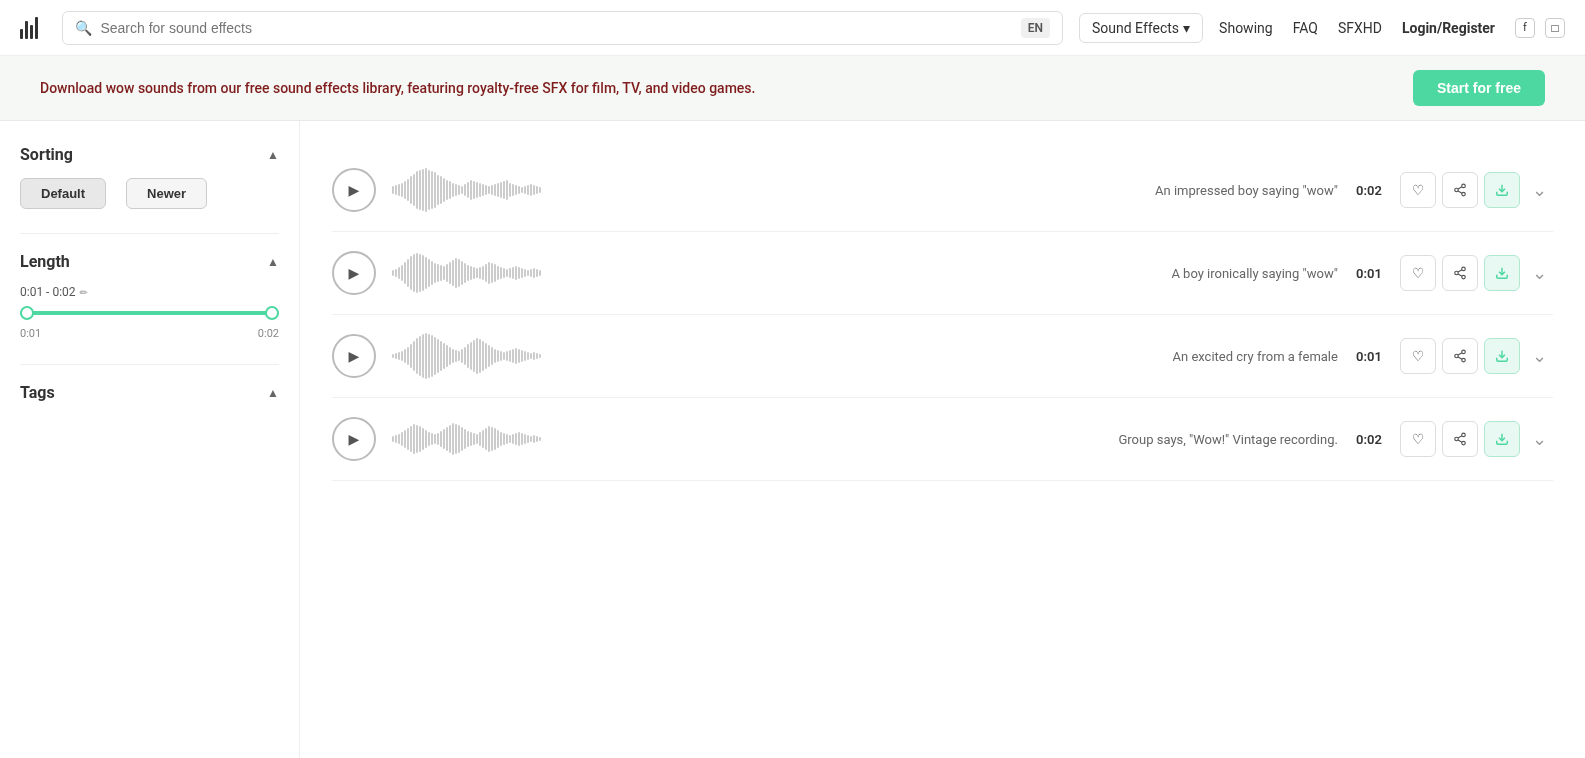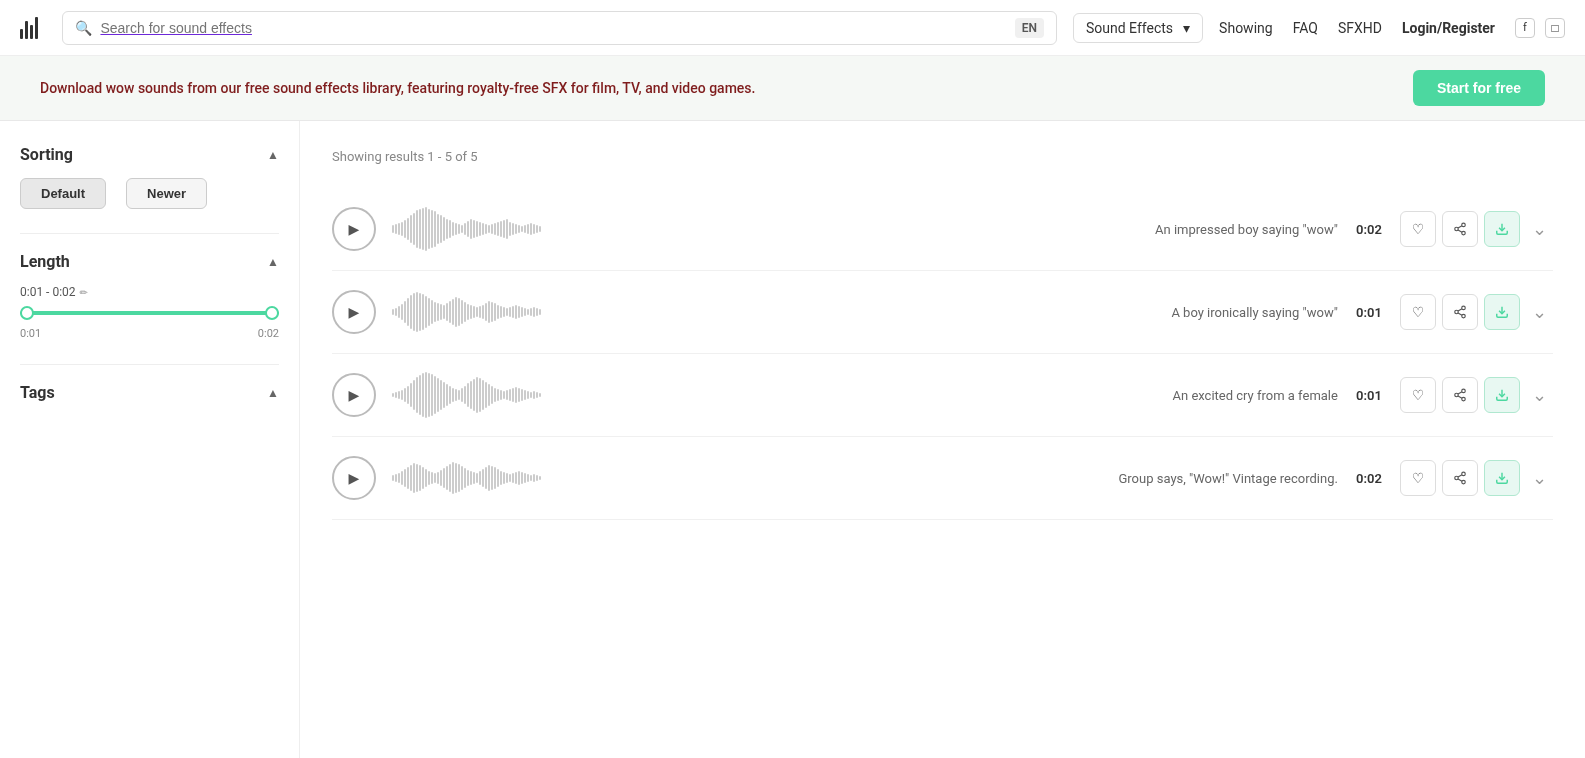--- a/index.html
+++ b/index.html
@@ -17,28 +17,28 @@
     }
     .logo-bars { display: flex; align-items: flex-end; gap: 2px; height: 22px; }
     .logo-bar { background: #333; border-radius: 1px; }
     .search-box {
       flex: 1; display: flex; align-items: center;
       border: 1px solid #ddd; border-radius: 6px;
       padding: 6px 12px; gap: 8px; background: #fff;
     }
     .search-icon { color: #999; font-size: 14px; }
     .search-input {
-      border: none; outline: none; flex: 1; font-size: 14px; color: #6d28d9; background: transparent; text-decoration: underline;
+      border: none; outline: none; flex: 1; font-size: 14px; color: #6d28d9; background: transparent;
     }
     .lang-badge {
       background: #f0f0f0; border-radius: 4px; padding: 3px 7px;
       font-size: 12px; font-weight: 600; color: #555;
     }
     .sound-effects-btn {
-      display: flex; align-items: center; gap: 10px;
+      display: flex; align-items: center; gap: 4px;
       border: 1px solid #ddd; border-radius: 6px;
       padding: 6px 12px; cursor: pointer; background: #fff; font-size: 14px;
     }
     .nav-links { display: flex; gap: 20px; align-items: center; margin-left: auto; }
     .nav-link { text-decoration: none; color: #333; font-size: 14px; }
     .nav-link.bold { font-weight: 700; }
     .social-icons { display: flex; gap: 10px; }
     .social-icon { width: 20px; height: 20px; border: 1px solid #ccc; border-radius: 4px; display: flex; align-items: center; justify-content: center; font-size: 11px; }
 
     
@@ -212,21 +212,20 @@
     <div class="sidebar-section">
       <div class="sidebar-section-header">
         <span class="sidebar-section-title">Tags</span>
         <span class="chevron">▲</span>
       </div>
     </div>
 
   </aside>
 
   <main class="content">
-    <p class="results-count">Showing results 1 - 5 of 5</p>
 
     <div class="sound-list" id="sound-list">
     <div class="sound-item">
           <button class="play-btn">▶</button>
           <div class="waveform">
             <div class="waveform-bar" style="height: 8px;"></div>
             <div class="waveform-bar" style="height: 10px;"></div>
             <div class="waveform-bar" style="height: 12px;"></div>
             <div class="waveform-bar" style="height: 14px;"></div>
             <div class="waveform-bar" style="height: 18px;"></div>

